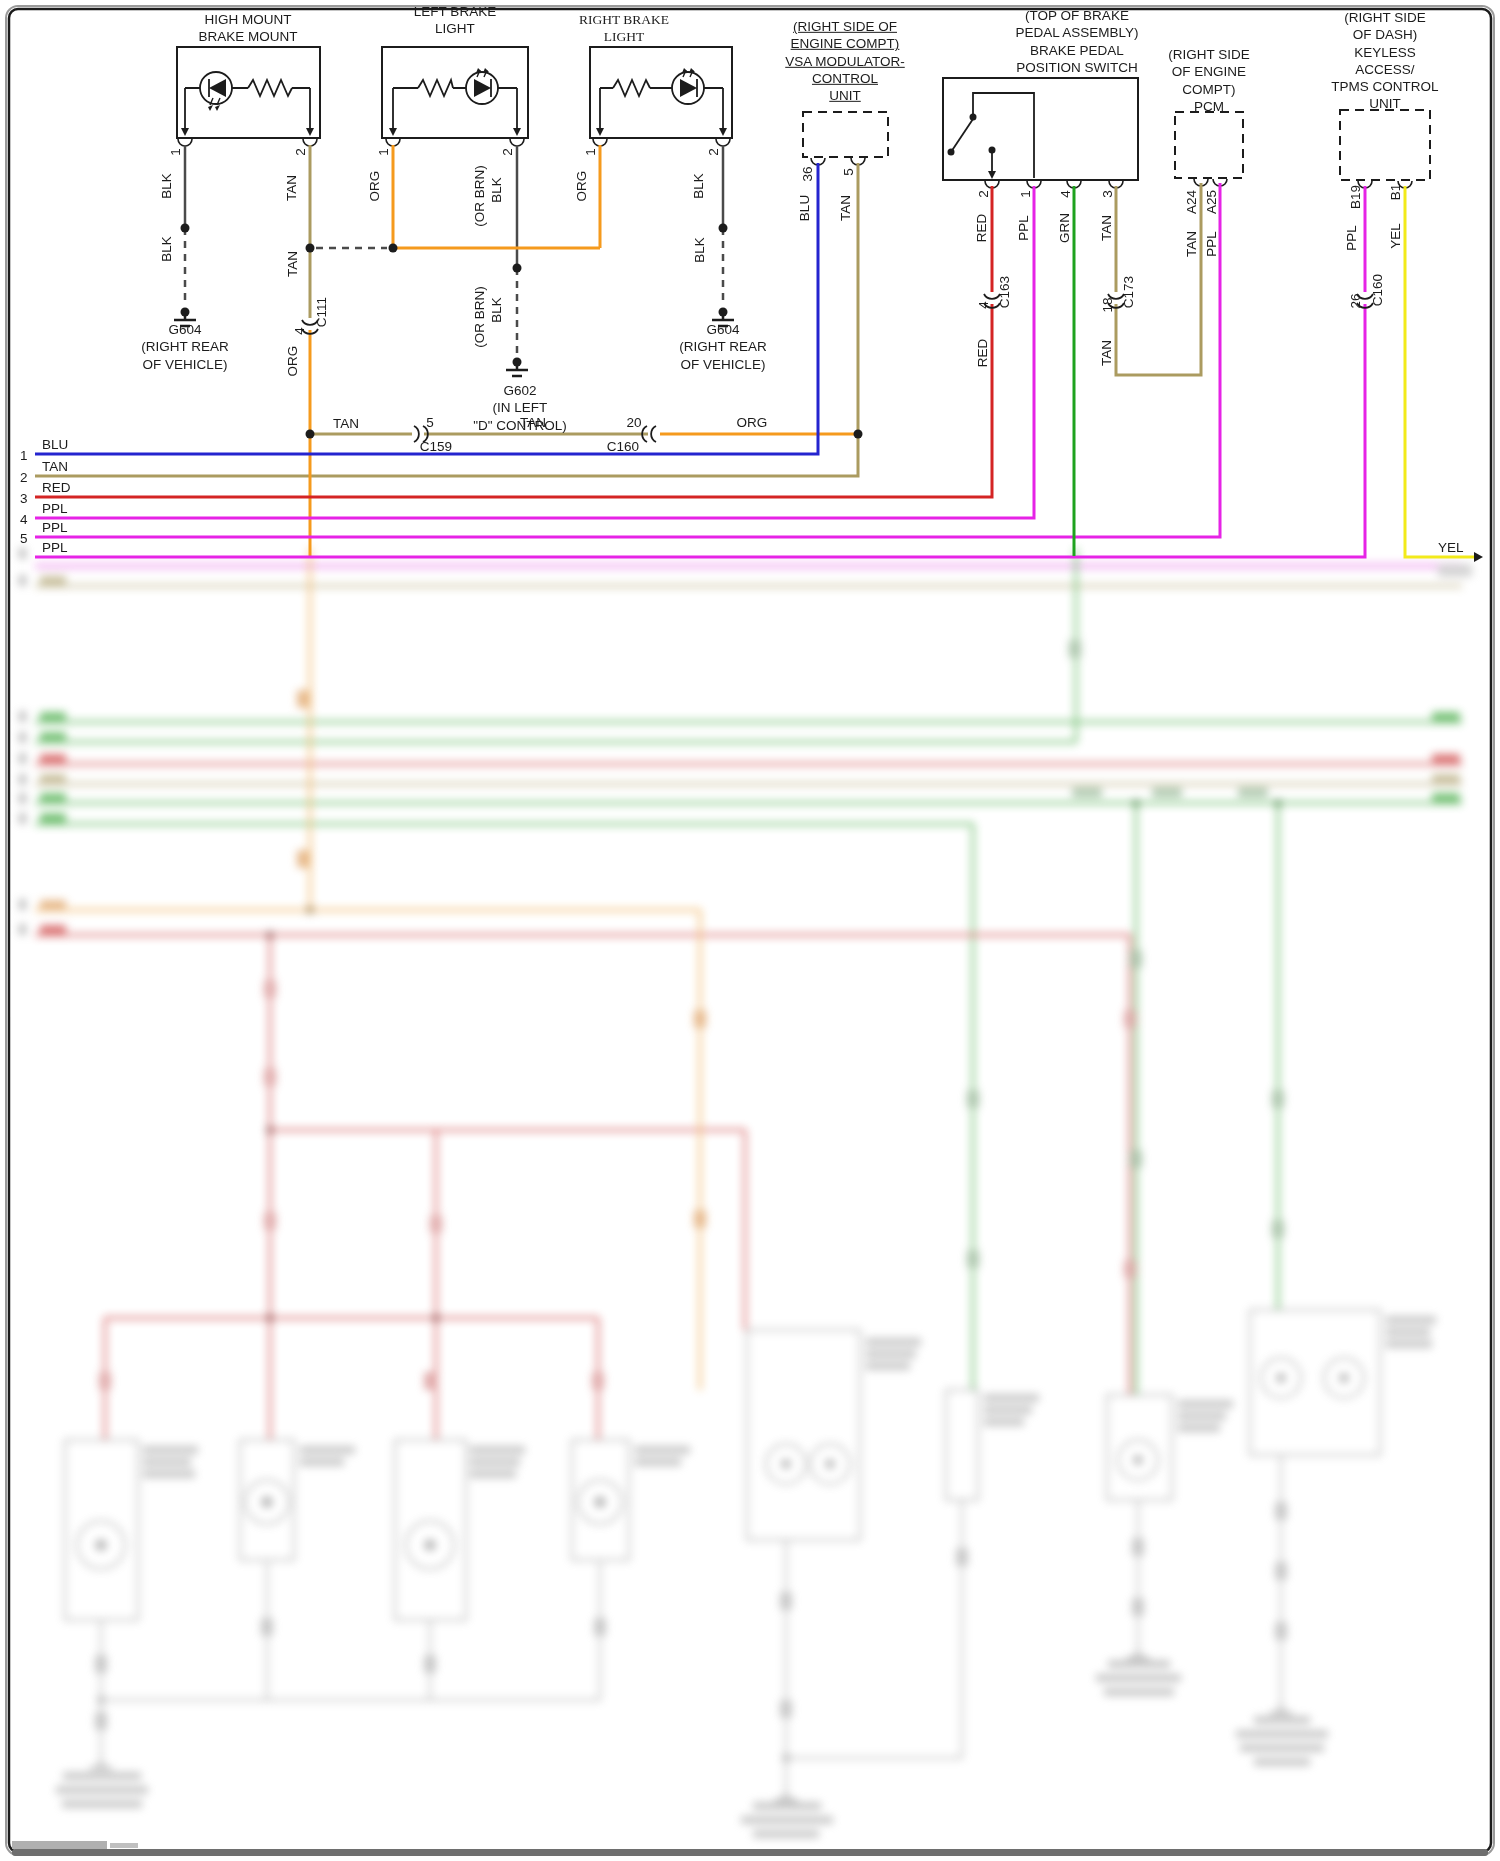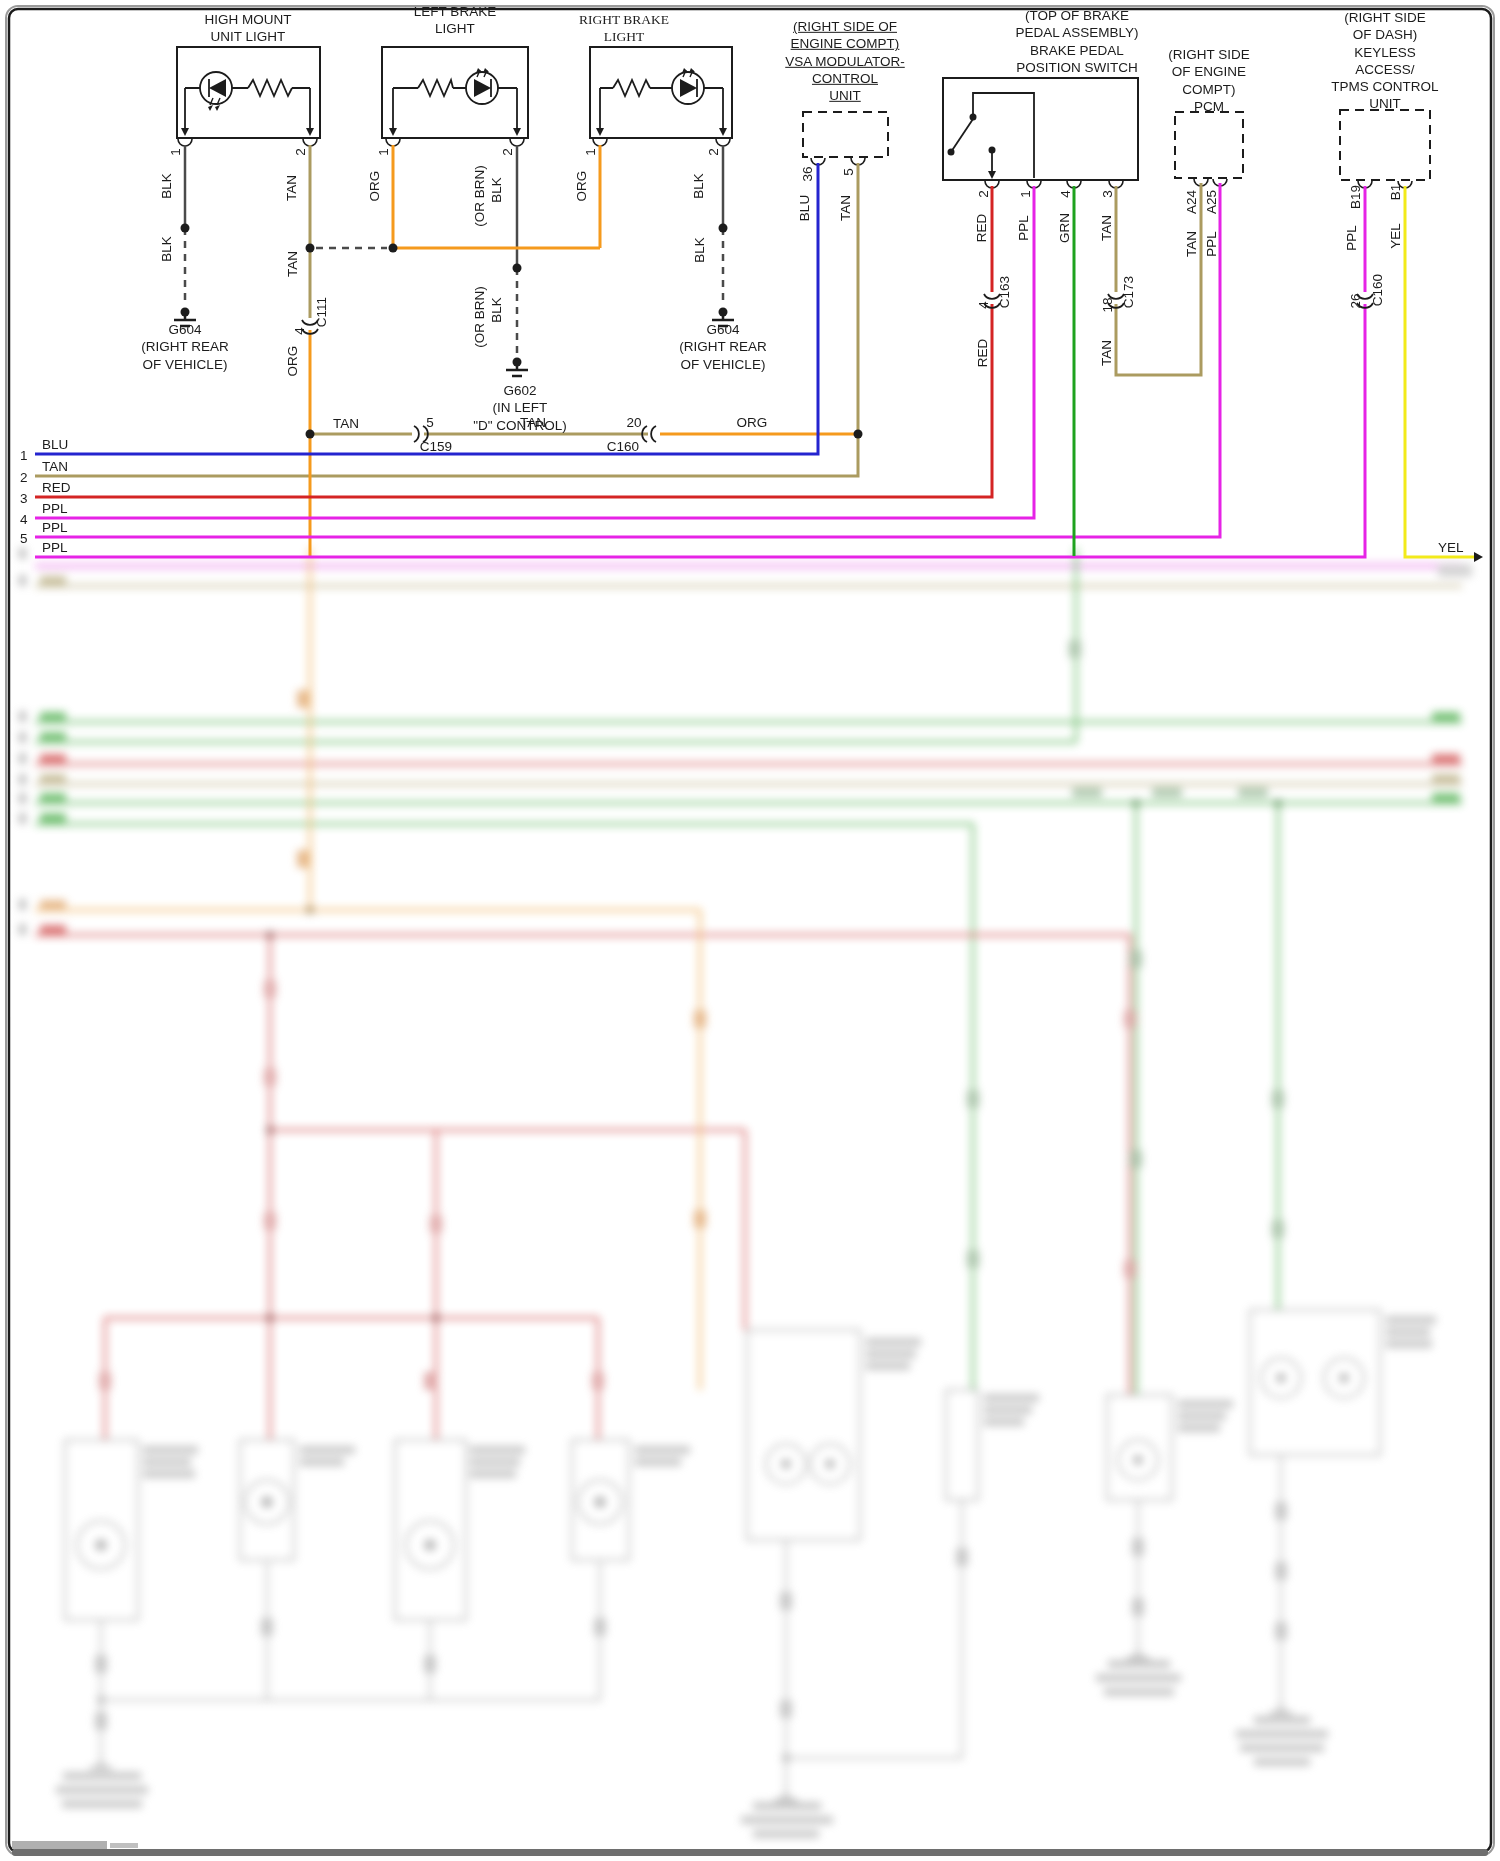--- a/index.html
+++ b/index.html
@@ -377,21 +377,21 @@
       <circle cx="310" cy="434" r="4.5"></circle>
         <circle cx="858" cy="434" r="4.5"></circle>
     </g>
 
     <rect x="12" y="1841" width="95" height="8" fill="#b0b0b0"></rect>
     <rect x="110" y="1843" width="28" height="5" fill="#c0c0c0"></rect>
   </svg>
 
   <div id="labels">
       <div class="lbl" style="left: 248px; top: 28px;">HIGH MOUNT
-UNIT LIGHT</div>
+BRAKE MOUNT</div>
       <div class="lbl" style="left: 455px; top: 20px;">LEFT BRAKE
 LIGHT</div>
       <div class="lbl" style="left: 624px; top: 28px; font-family: Liberation Serif, serif;">RIGHT BRAKE
 LIGHT</div>
       <div class="lbl" style="left: 845px; top: 61px; text-decoration: underline;">(RIGHT SIDE OF
 ENGINE COMPT)
 VSA MODULATOR-
 CONTROL
 UNIT</div>
       <div class="lbl" style="left: 1077px; top: 42px;">(TOP OF BRAKE

